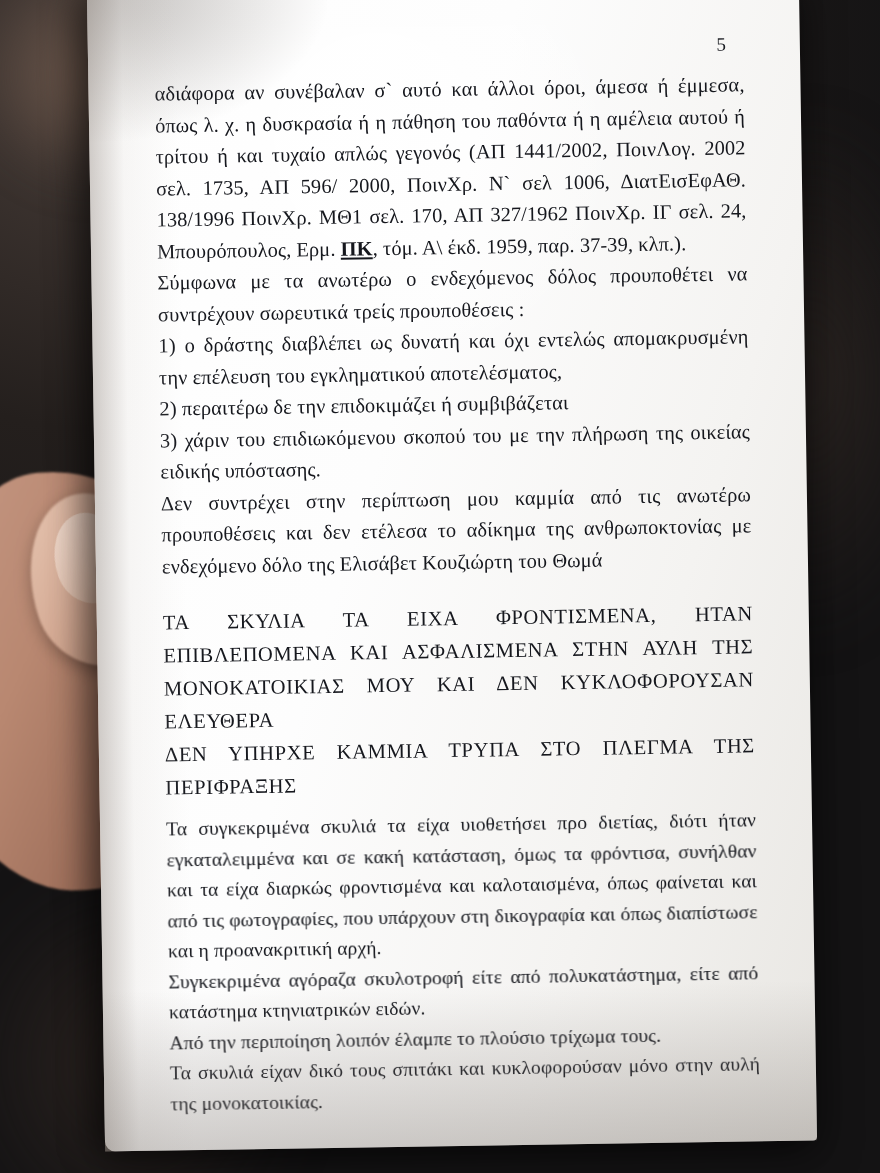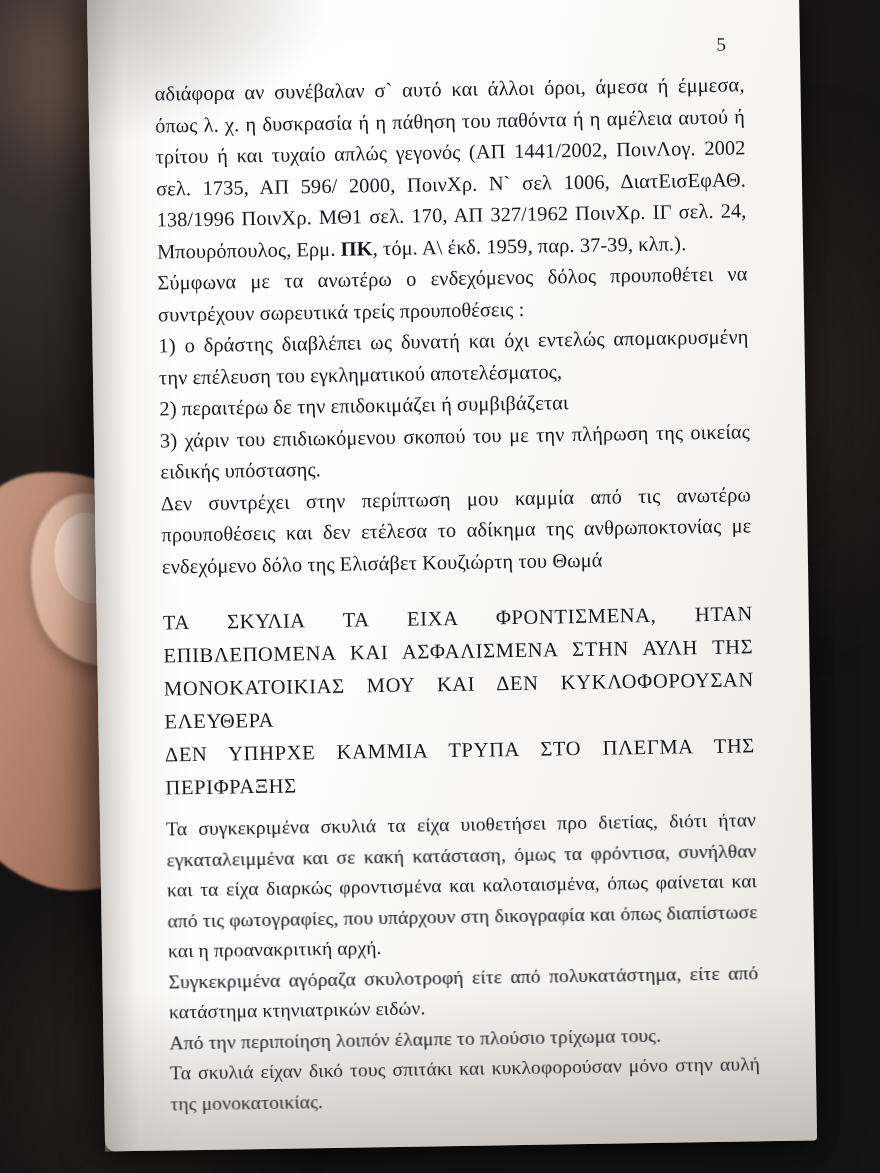--- a/index.html
+++ b/index.html
@@ -148,21 +148,21 @@
     width: 590px;
     font-size: 20.4px;
     line-height: 31.5px;
     text-align: justify;
     color: #15171d;
     letter-spacing: .1px;
   }
   .body-text p { margin: 0; }
   .para-justify { text-align: justify; }
   .para-left { text-align: left; }
-  .u { font-weight: bold; }
+  .u { text-decoration: underline; font-weight: bold; }
 
   .caps-block {
     margin-top: 24px;
     font-size: 20.6px;
     line-height: 33px;
     letter-spacing: .6px;
     text-align: justify;
     color: #16181e;
   }
   .caps-block p { margin: 0; }

